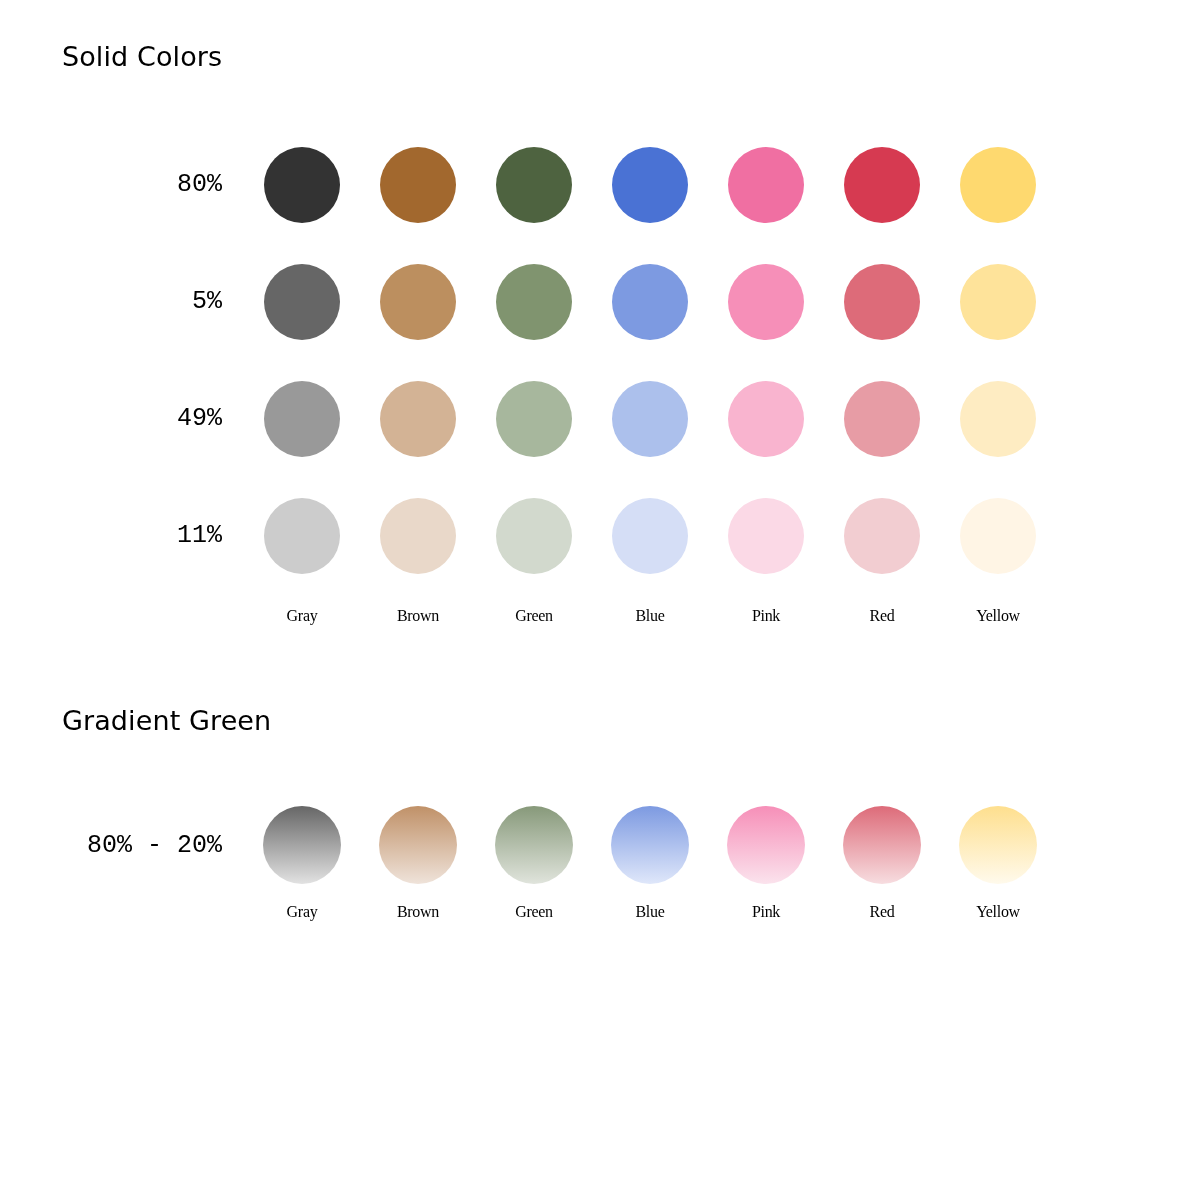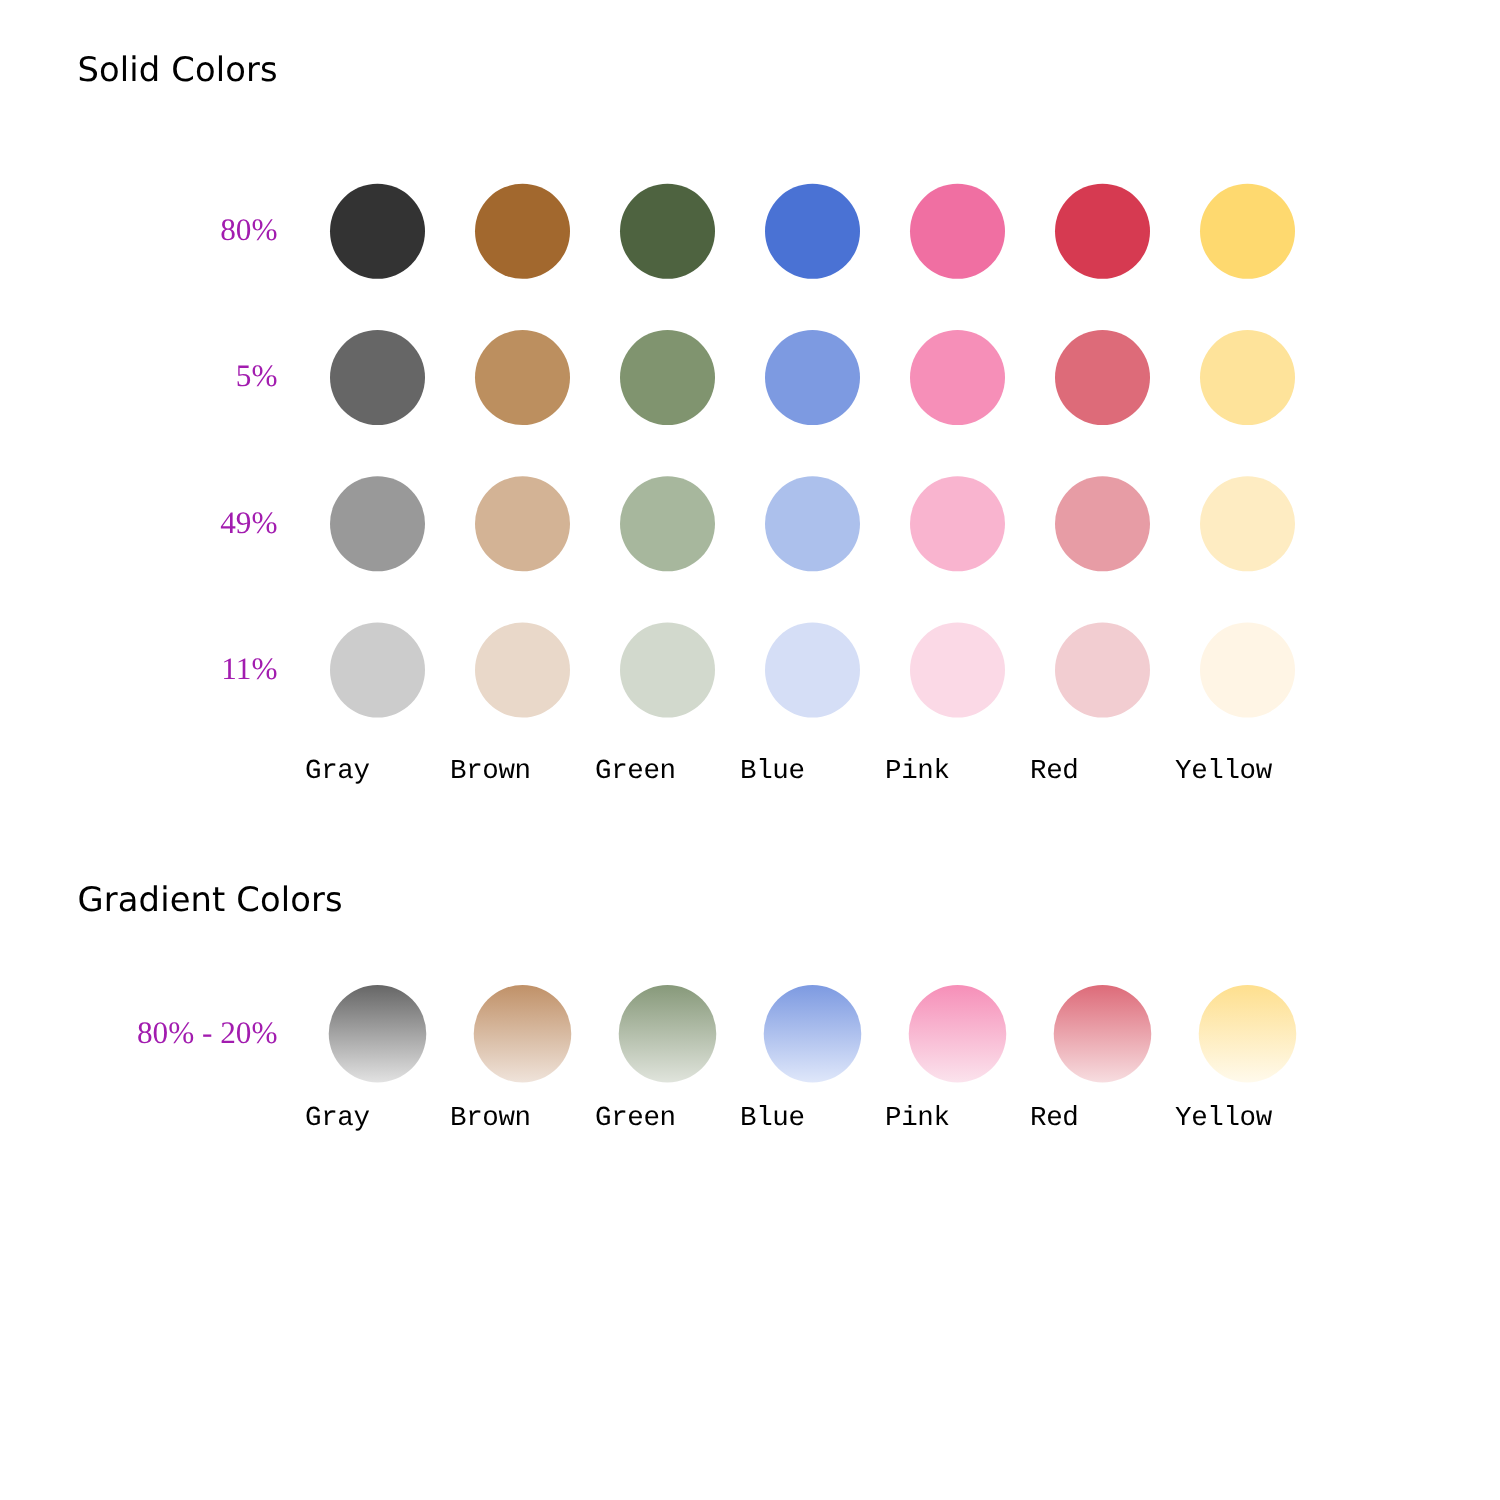--- a/index.html
+++ b/index.html
@@ -41,39 +41,40 @@
   }
   #solid-grid {
     left: 140px;
     top: 126px;
     grid-template-columns: 104px repeat(7, 116px);
     grid-template-rows: repeat(4, 117px) 44px;
     align-items: center;
   }
   #gradient-grid {
     left: 58px;
-    top: 782px;
+    top: 800px;
     grid-template-columns: 186px repeat(7, 116px);
     grid-template-rows: 90px 44px;
     align-items: center;
   }
 
   .row-label {
-    font-family: Liberation Serif, serif;
+    font-family: Liberation Mono, monospace;
     font-size: 25px;
-    color: #a21caf;
+    color: #000000;
     text-align: right;
     padding-right: 22px;
     white-space: nowrap;
   }
 
   .col-label {
-    font-family: Liberation Mono, monospace;
-    font-size: 22px;
-    color: #000000;
+    font-family: Liberation Serif, serif;
+    font-size: 16px;
+    color: #000000;
+    text-align: center;
     white-space: nowrap;
     letter-spacing: -0.3px;
   }
 
   .swatch-cell {
     display: flex;
     align-items: center;
     justify-content: center;
   }
 
@@ -188,21 +189,21 @@
       <div class="corner-spacer"></div>
       <div class="col-label">Gray</div>
       <div class="col-label">Brown</div>
       <div class="col-label">Green</div>
       <div class="col-label">Blue</div>
       <div class="col-label">Pink</div>
       <div class="col-label">Red</div>
       <div class="col-label">Yellow</div>
     </div>
 
-  <div class="section-title" id="gradient-title">Gradient Colors</div>
+  <div class="section-title" id="gradient-title">Gradient Green</div>
 
   <div class="swatch-grid" id="gradient-grid">
       <div class="row-label">80% - 20%</div>
       <div class="swatch-cell">
         <span class="swatch gradient" style="background: linear-gradient(rgb(102, 102, 102) 0%, rgb(226, 226, 226) 100%);"></span>
       </div>
       <div class="swatch-cell">
         <span class="swatch gradient" style="background: linear-gradient(rgb(192, 145, 104) 0%, rgb(239, 227, 218) 100%);"></span>
       </div>
       <div class="swatch-cell">

